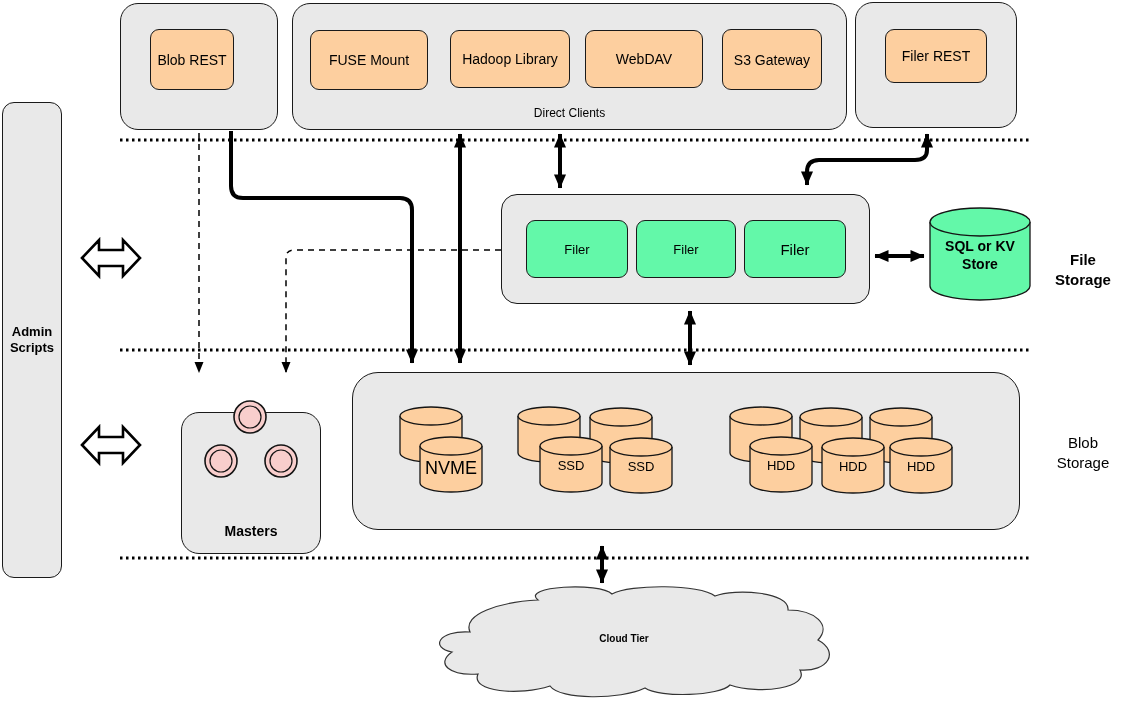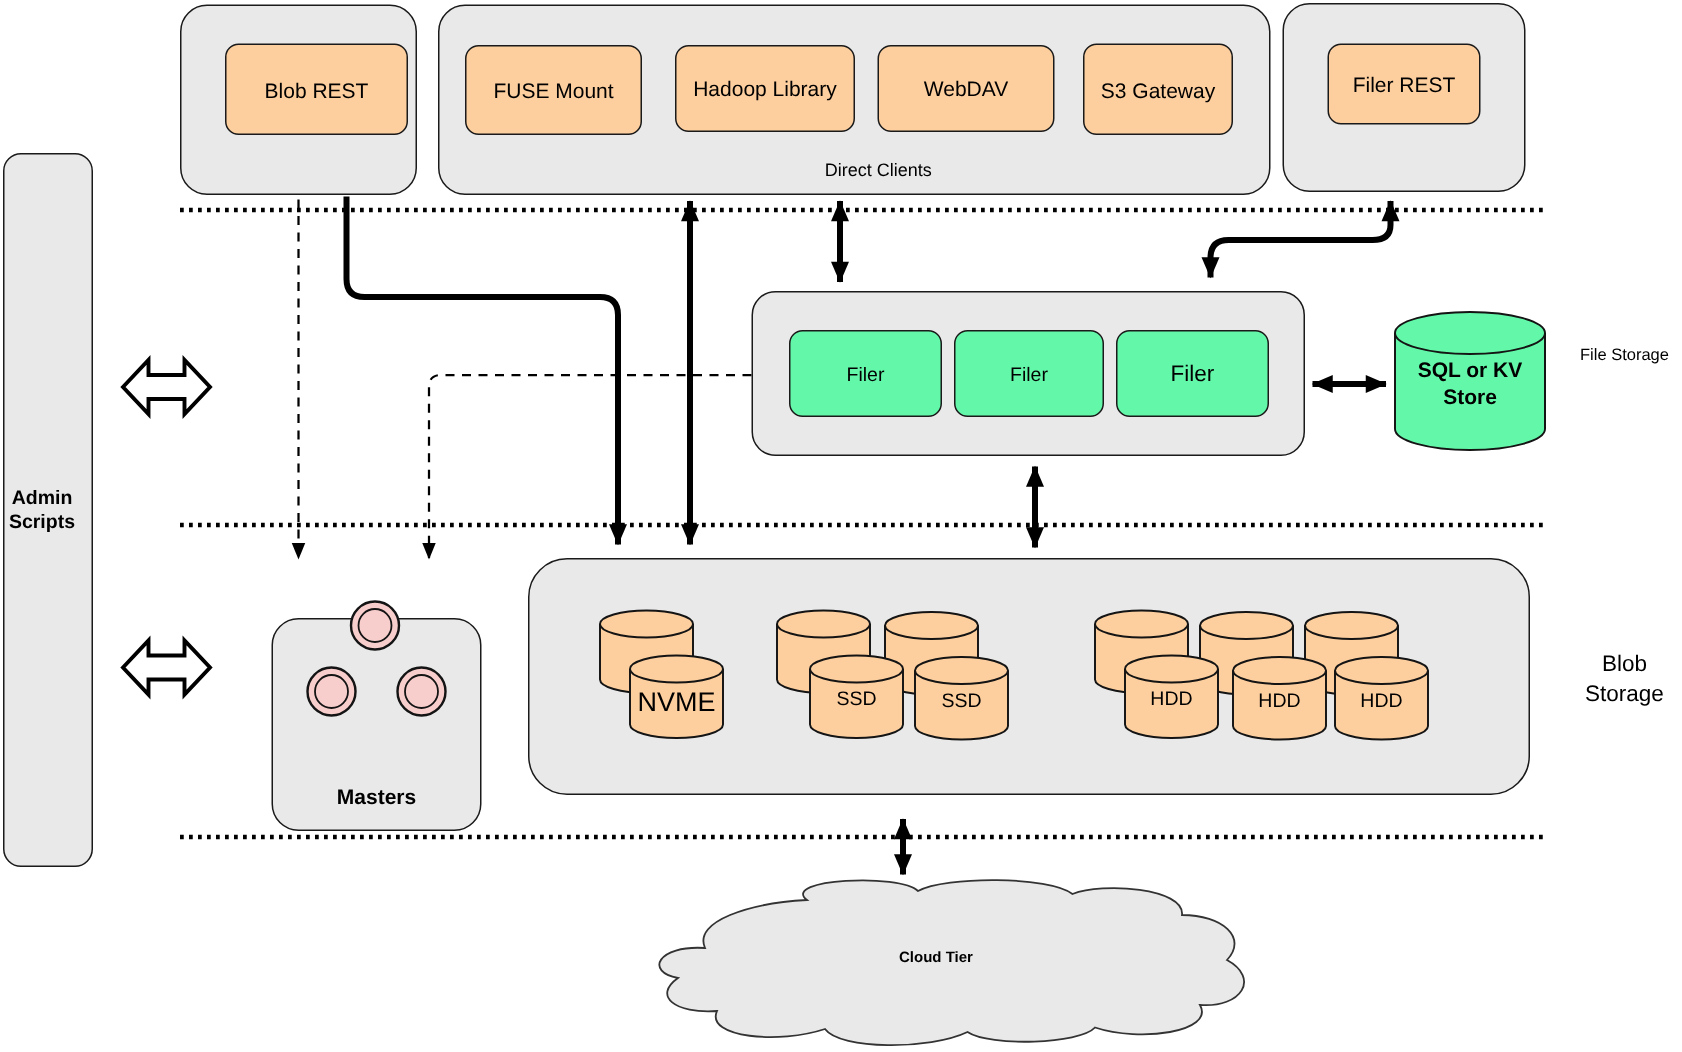--- a/index.html
+++ b/index.html
@@ -53,31 +53,31 @@
     <line class="stroke" x1="875" y1="256" x2="924" y2="256" stroke-width="4" marker-start="url(#mA)" marker-end="url(#mA)"></line>
     <line class="stroke" x1="602" y1="546" x2="602" y2="583" stroke-width="4" marker-start="url(#mA)" marker-end="url(#mA)"></line>
 
     <line class="stroke" x1="199" y1="133" x2="199" y2="372" stroke-width="1.5" stroke-dasharray="6 5" marker-end="url(#mB)"></line>
     <path class="stroke" d="M501,250 H294 Q286,250 286,258 V372" stroke-width="1.5" stroke-dasharray="6 5" marker-end="url(#mB)"></path>
 
     <polygon points="82,258 99,240 99,250 123,250 123,240 140,258 123,276 123,266 99,266 99,276" fill="#fff" stroke="#000" stroke-width="2.6"></polygon>
     <polygon points="82,445 99,427 99,437 123,437 123,427 140,445 123,463 123,453 99,453 99,463" fill="#fff" stroke="#000" stroke-width="2.6"></polygon>
   </svg>
 
-  <div class="gbox" style="left:2px;top:102px;width:60px;height:476px;border-radius:12px;display:flex;align-items:center;">
+  <div class="gbox" style="left:2px;top:102px;width:60px;height:476px;border-radius:12px;display:flex;align-items:center;justify-content:center;">
     <div class="bold" style="font-size:13px;text-align:center;line-height:1.25;width:50px;">Admin Scripts</div>
   </div>
 
   <div class="gbox" style="left:120px;top:3px;width:158px;height:127px;border-radius:18px;"></div>
-  <div class="obox" style="left:150px;top:29px;width:122px;height:61px;">
+  <div class="obox" style="left:150px;top:29px;width:84px;height:61px;">
     <span>Blob REST</span>
   </div>
 
   <div class="gbox" style="left:292px;top:3px;width:555px;height:127px;border-radius:18px;">
-    <div style="position:absolute;bottom:9px;left:0;width:100%;text-align:center;font-size:12px;margin-left:16px;">Direct Clients</div>
+    <div style="position:absolute;bottom:9px;left:0;width:100%;text-align:center;font-size:12px;">Direct Clients</div>
   </div>
   <div class="obox" style="left:310px;top:30px;width:118px;height:60px;">
     <span>FUSE Mount</span>
   </div>
   <div class="obox" style="left:450px;top:30px;width:120px;height:58px;">
     <span>Hadoop Library</span>
   </div>
   <div class="obox" style="left:585px;top:30px;width:118px;height:58px;">
     <span>WebDAV</span>
   </div>
@@ -168,21 +168,21 @@
       <ellipse cx="50" cy="14" rx="50" ry="14"></ellipse>
     </g>
 
     <path d="M538,600 C520,586 600,582 612,594 C630,584 700,584 715,596 C735,588 790,592 788,610
              C815,610 832,625 818,640 C840,652 828,672 800,670 C810,688 760,695 730,685
              C720,696 660,698 645,688 C620,700 560,700 550,686 C520,696 470,692 478,674
              C450,676 435,664 452,652 C430,648 438,630 470,632 C462,614 500,602 538,600 Z" fill="#e9e9e9" stroke="#333" stroke-width="1.2"></path>
   </svg>
 
   <div class="lbl bold" style="left:935px;top:238px;width:90px;font-size:14px;line-height:1.25;">SQL or KV Store</div>
-  <div class="lbl" style="left:1048px;top:230px;width:70px;font-size:11px;line-height:1.3;">File Storage</div>
+  <div class="lbl" style="left:1048px;top:250px;width:70px;font-size:15px;line-height:1.3;font-weight:bold;">File Storage</div>
   <div class="lbl" style="left:1048px;top:433px;width:70px;font-size:15px;line-height:1.3;">Blob Storage</div>
 
   <div class="lbl" style="left:420px;top:458px;width:62px;font-size:18px;">NVME</div>
   <div class="lbl" style="left:540px;top:458px;width:62px;font-size:13px;">SSD</div>
   <div class="lbl" style="left:610px;top:459px;width:62px;font-size:13px;">SSD</div>
   <div class="lbl" style="left:750px;top:458px;width:62px;font-size:13px;">HDD</div>
   <div class="lbl" style="left:822px;top:459px;width:62px;font-size:13px;">HDD</div>
   <div class="lbl" style="left:890px;top:459px;width:62px;font-size:13px;">HDD</div>
 
   <div class="lbl bold" style="left:544px;top:633px;width:160px;font-size:10px;">Cloud Tier</div>

